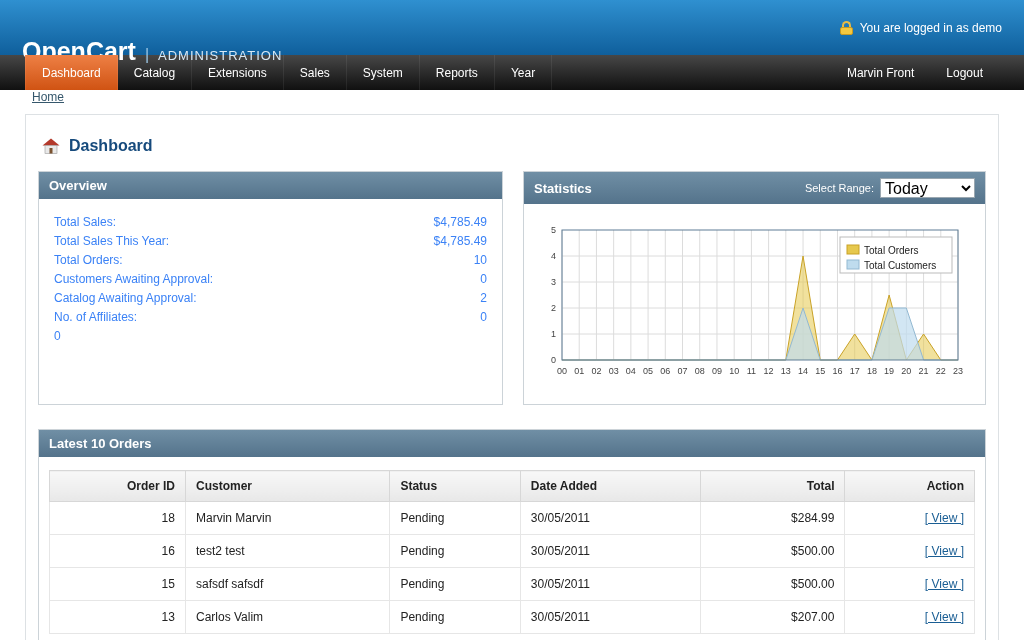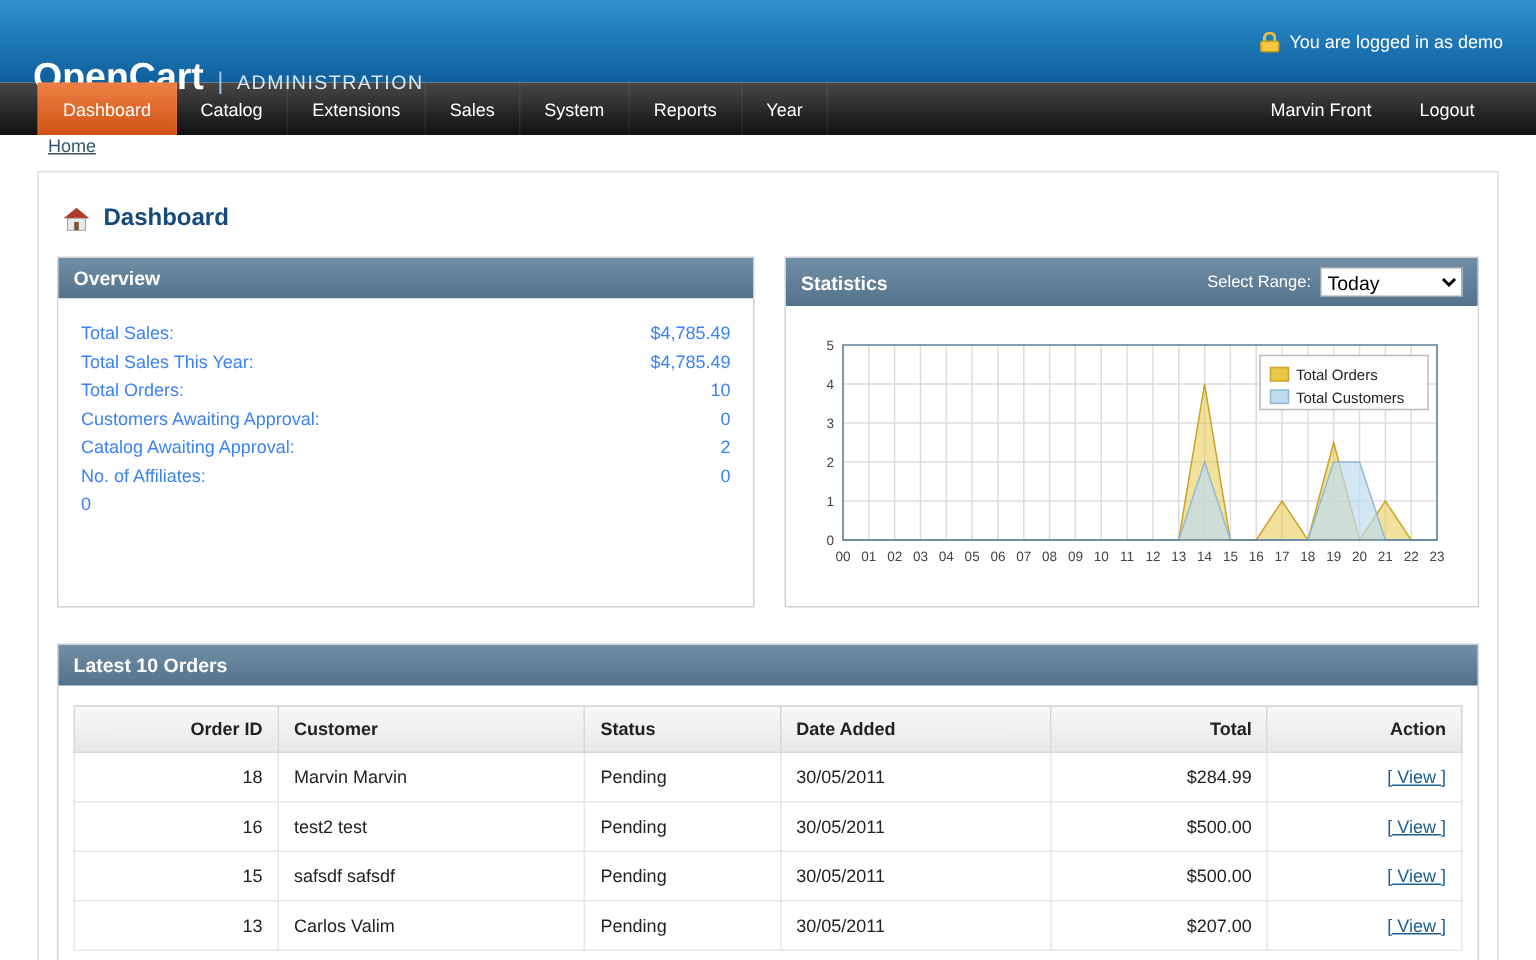--- a/index.html
+++ b/index.html
@@ -69,21 +69,21 @@
     color:#fff; font-weight:bold; font-size:13px;
     padding:6px 10px; display:flex; justify-content:space-between; align-items:center;
   }
   .panel-body { background:#fff; }
   .overview-body { padding:14px 15px 38px; min-height:200px; }
   .overview-row { display:flex; justify-content:space-between; line-height:19px; color:#3b82f6; }
   .overview-row .val { text-align:right; }
 
   .range-wrap { display:flex; align-items:center; gap:6px; font-weight:normal; font-size:11px; }
   .range-wrap select {
-    font-family:"Liberation Sans", sans-serif; font-size:13px;
+    font-family:"Liberation Sans", sans-serif; font-size:16px;
     width:95px; height:20px; background:#fff; border:1px solid #9aa7b0;
   }
 
   .stats-body { padding:14px 12px 8px; min-height:200px; }
 
   
   .orders-panel { margin-top:24px; }
   .orders-body { padding:13px 10px 12px; }
   table.orders { width:100%; border-collapse:collapse; font-size:12px; }
   table.orders th {

